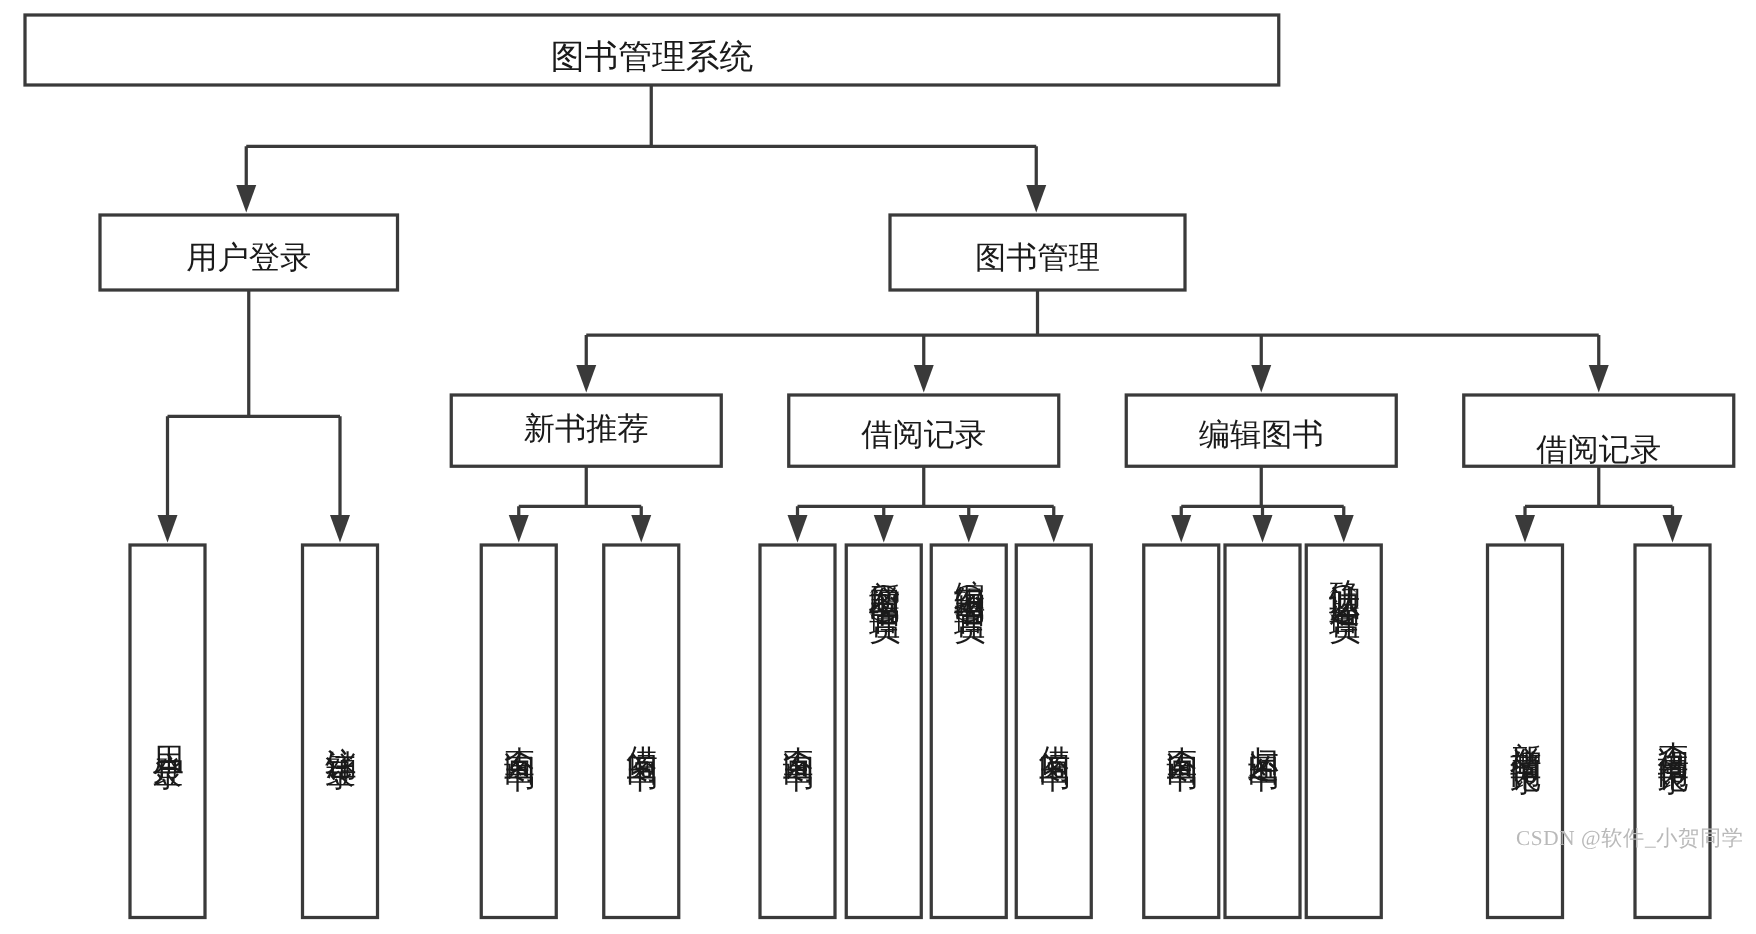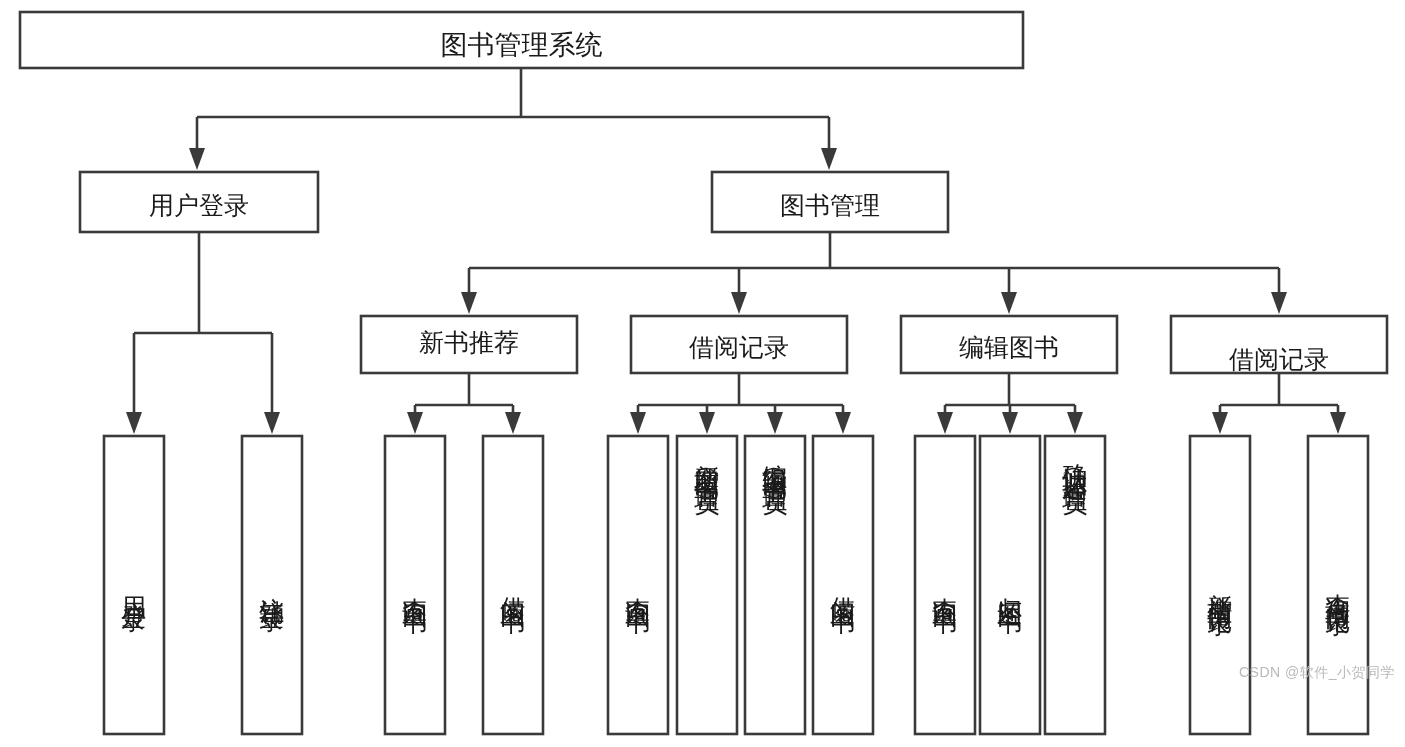--- a/index.html
+++ b/index.html
@@ -66,22 +66,22 @@
     font-size: 25px;
     color: #1a1a1a;
     text-align: center;
     white-space: nowrap;
     pointer-events: none;
   }
   #watermark {
     position: absolute;
     right: 10px;
     bottom: 6px;
-    font-family: Liberation Sans, sans-serif;
-    font-size: 14px;
+    font-family: Liberation Serif, serif;
+    font-size: 17px;
     color: #b9b9b9;
     white-space: nowrap;
     letter-spacing: 0.5px;
   }
 </style>
 </head>
 <body>
 
 <div id="diagram-root">
 

